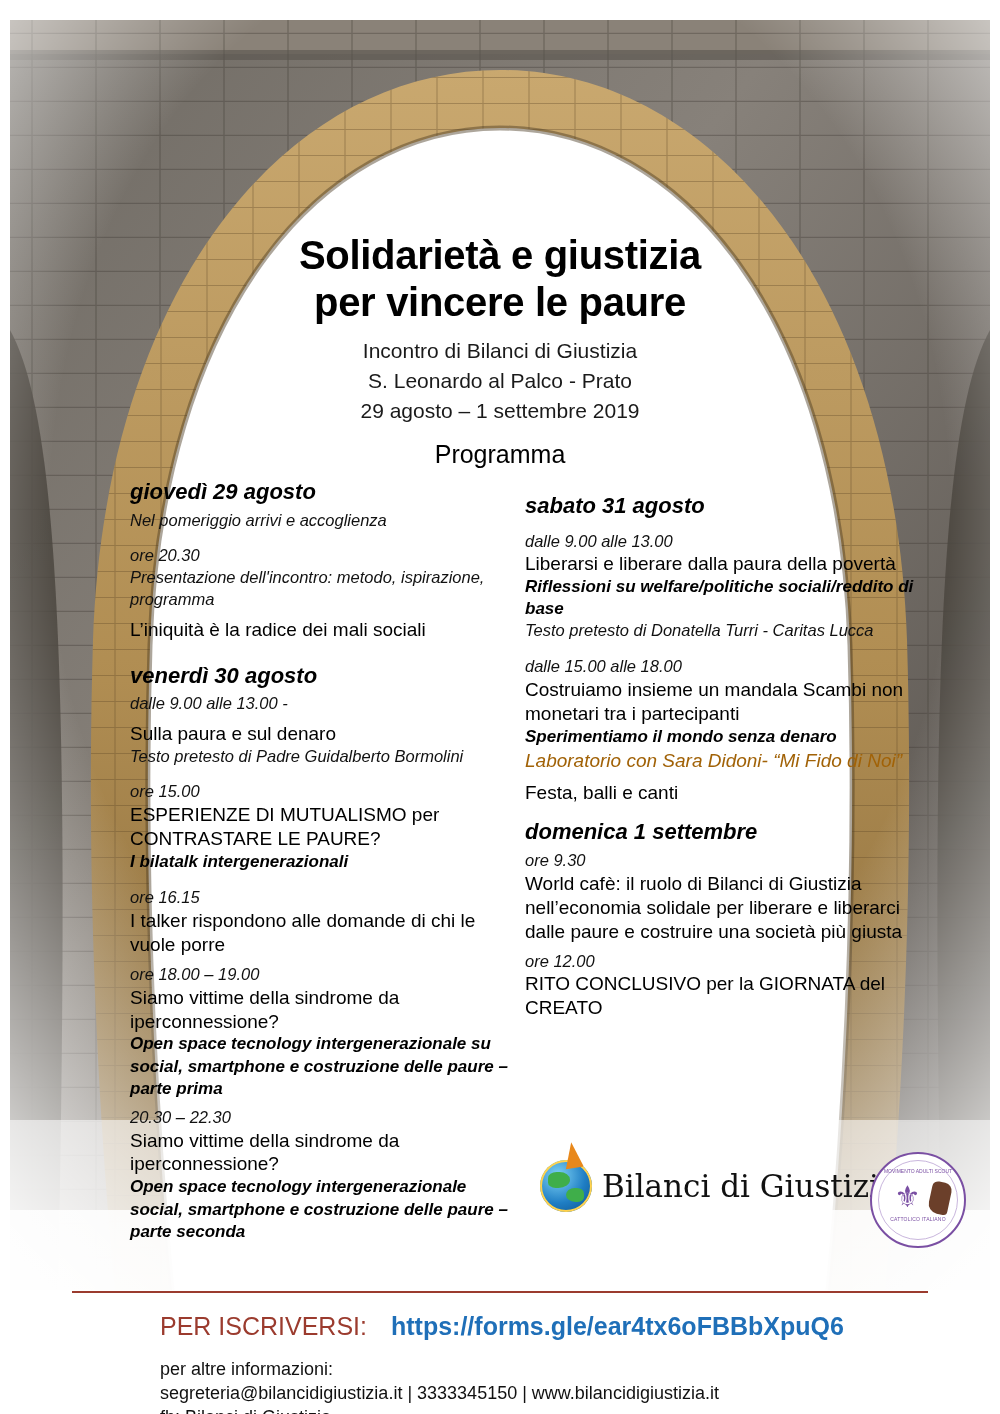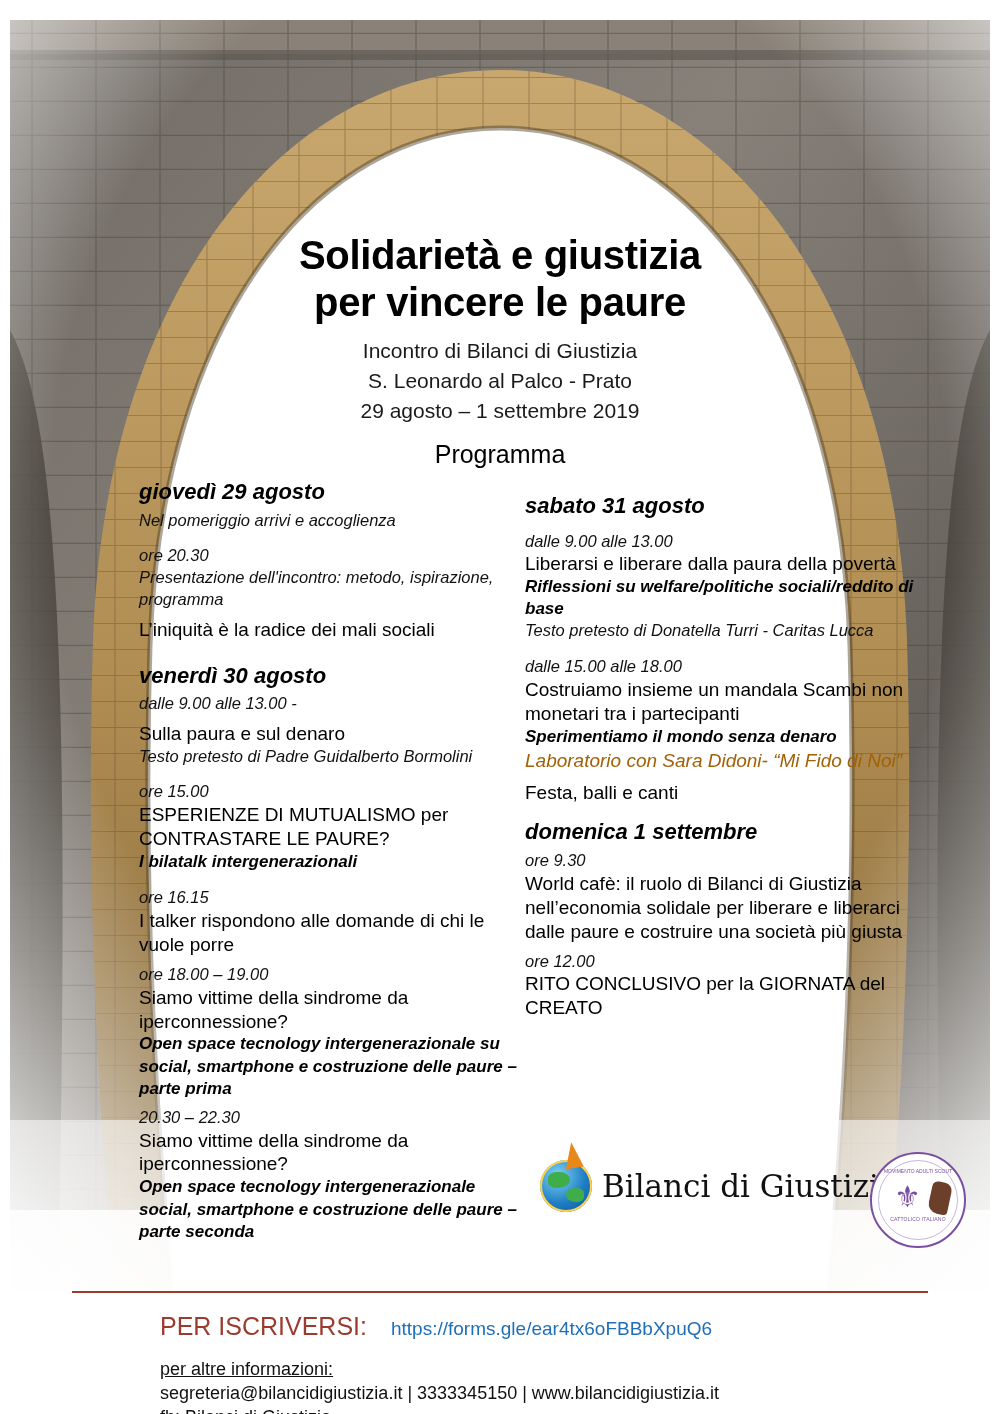--- a/index.html
+++ b/index.html
@@ -67,21 +67,21 @@
     color: #000000;
     margin-top: 14px;
   }
 
   
   .col {
     position: absolute;
     top: 478px;
   }
   .col-left {
-    left: 139px;
+    left: 130px;
     width: 390px;
   }
   .col-right {
     left: 525px;
     width: 400px;
   }
 
   .day {
     font-size: 22px;
     font-weight: bold;
@@ -263,28 +263,28 @@
   .reg-line {
     display: flex;
     align-items: baseline;
     gap: 24px;
   }
   .reg-label {
     font-size: 25px;
     color: #9b3b2e;
   }
   .reg-link {
-    font-size: 19px;
+    font-size: 25px;
     color: #1f6fb8;
+    font-weight: bold;
   }
   .info-label {
     margin-top: 18px;
     font-size: 18px;
     color: #111;
-    text-decoration: underline;
   }
   .info-contacts {
     margin-top: 3px;
     font-size: 18px;
     color: #111;
   }
   .info-fb {
     margin-top: 3px;
     font-size: 18px;
     color: #111;

